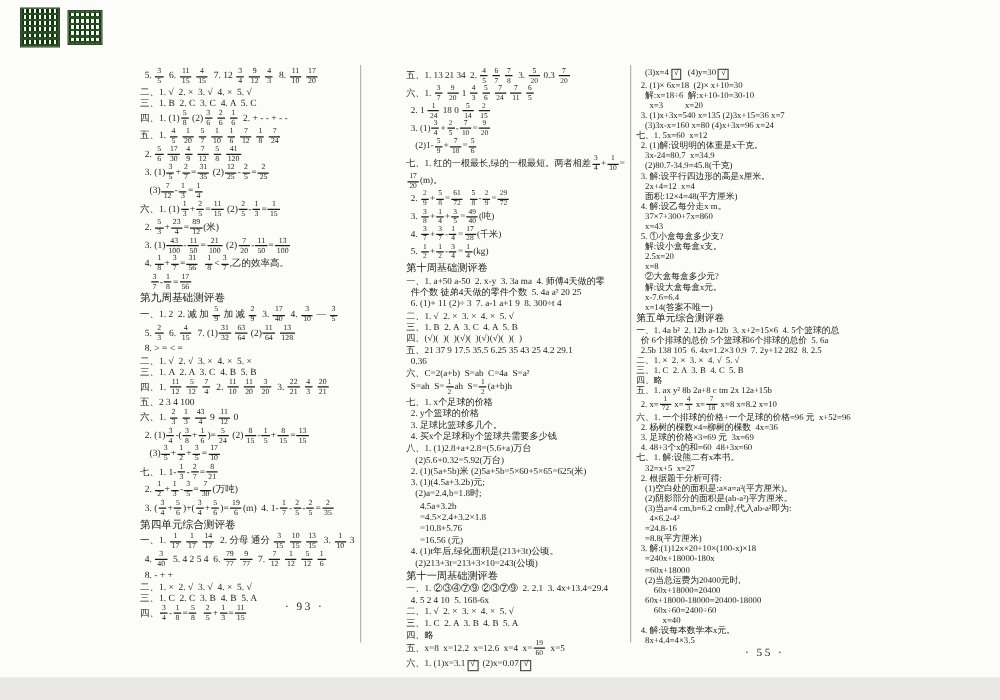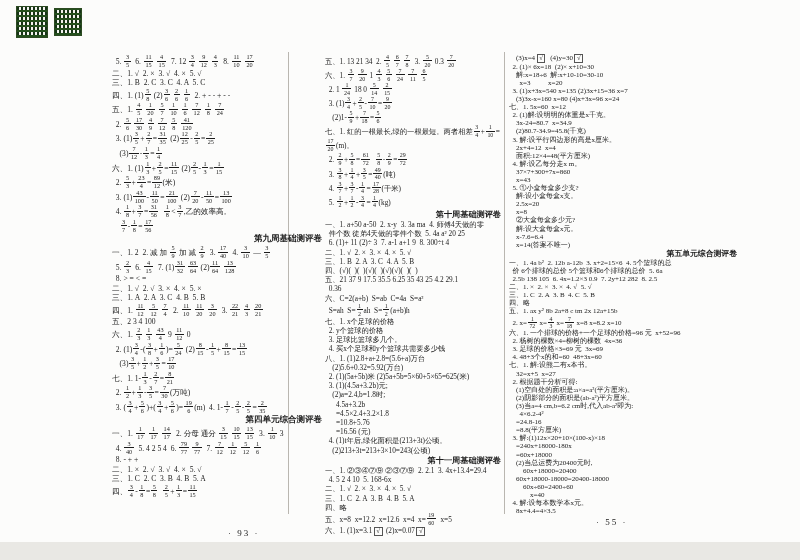--- a/index.html
+++ b/index.html
@@ -22,34 +22,34 @@
   .hdr-line1{font-size:13px;font-weight:bold;letter-spacing:1px;}
   .hdr-line2{font-size:10.5px;margin-top:3px;letter-spacing:1px;}
   
   .col{position:absolute;top:54px;white-space:pre-wrap;}
   .col0{left:76px;width:210px;font-size:7.6px;margin-left:36px;}
   .col1c{left:293px;width:208px;font-size:7.3px;}
   .col2c{left:509px;width:228px;font-size:7.0px;}
   .line{line-height:9.6px;min-height:9.6px;}
   .col1c .line{line-height:9.2px;min-height:9.2px;margin-left:32px;}
   .col2c .line{line-height:8.1px;min-height:8.1px;}
-  .line.sec{font-weight:bold;text-align:right;font-size:1.12em;padding:1px 0;}
+  .line.sec{font-weight:normal;text-align:left;font-size:1.12em;padding:1px 0;}
   
   .frac{display:inline-block;text-align:center;vertical-align:-0.45em;margin:0 1px;line-height:0;}
   .frac .fn{display:block;font-size:0.82em;line-height:1.05;border-bottom:0.7px solid #1c1c1c;padding:0 1.5px;}
   .frac .fd{display:block;font-size:0.82em;line-height:1.05;padding:0.5px 1.5px 0;}
   
   .bx{display:inline-block;border:0.7px solid #555;line-height:1;padding:0 1.5px;margin:0 1.5px;font-size:0.95em;}
   
   .vdiv{position:absolute;top:52px;width:1px;height:462px;background:#b9b6b0;}
   .vdiv.d1{left:288px;}
   .vdiv.d2{left:504px;}
   
   .pagenum{position:absolute;font-size:9px;letter-spacing:2px;color:#222;}
-  .pn93{left:228px;top:528px;}
+  .pn93{left:228px;top:480px;}
   .pn94{left:596px;top:517px;}
   .scanedge{position:absolute;left:0;bottom:0;width:800px;height:18px;background:#e9e8e4;}
 </style>
 </head>
 <body>
 
 <div class="hdr">
   <div class="qr"></div>
   <div class="qr small"></div>
 </div>

